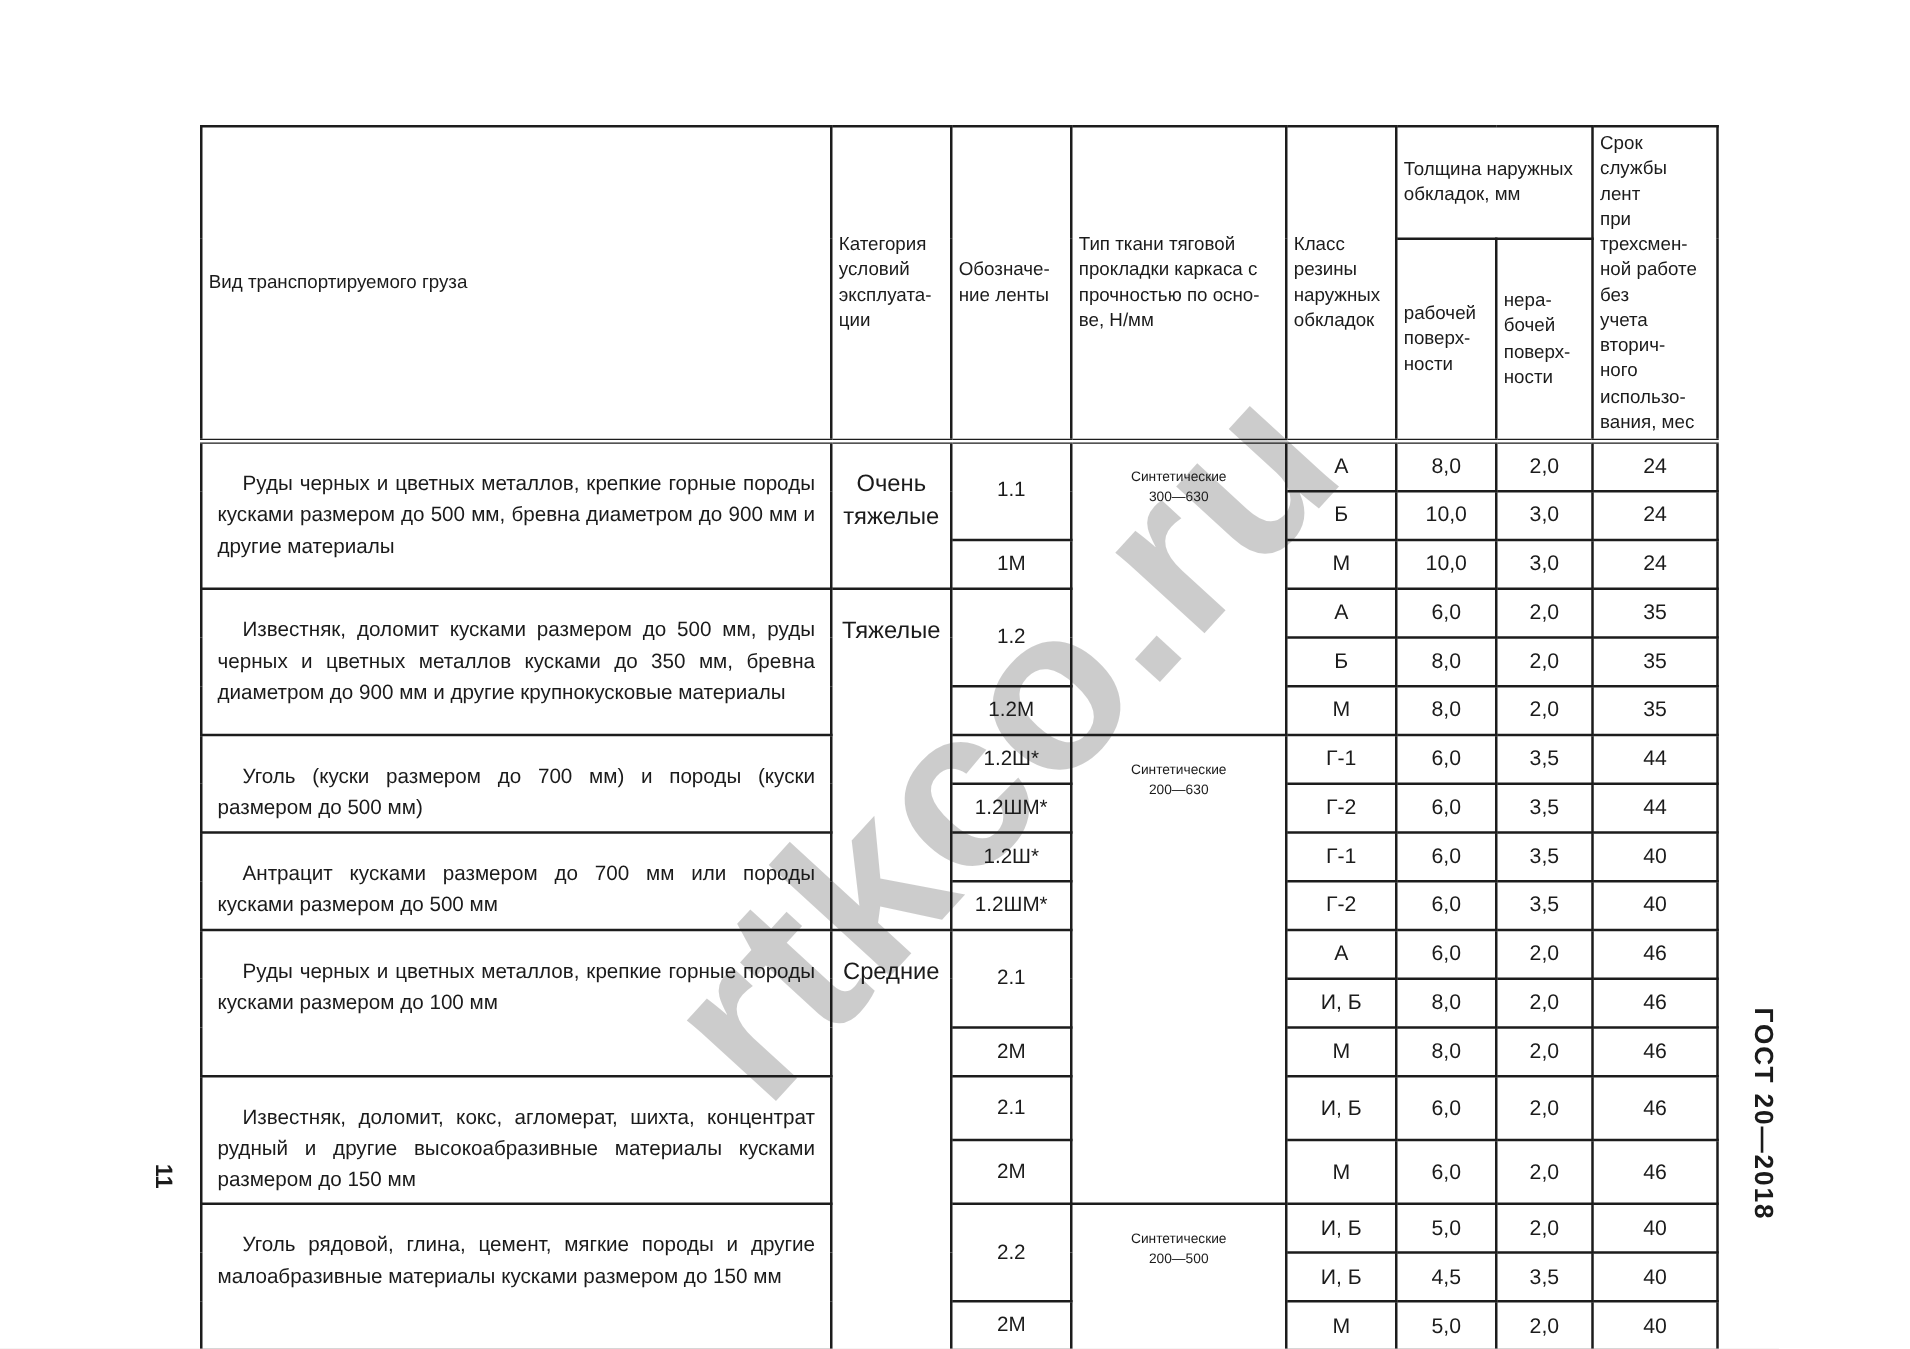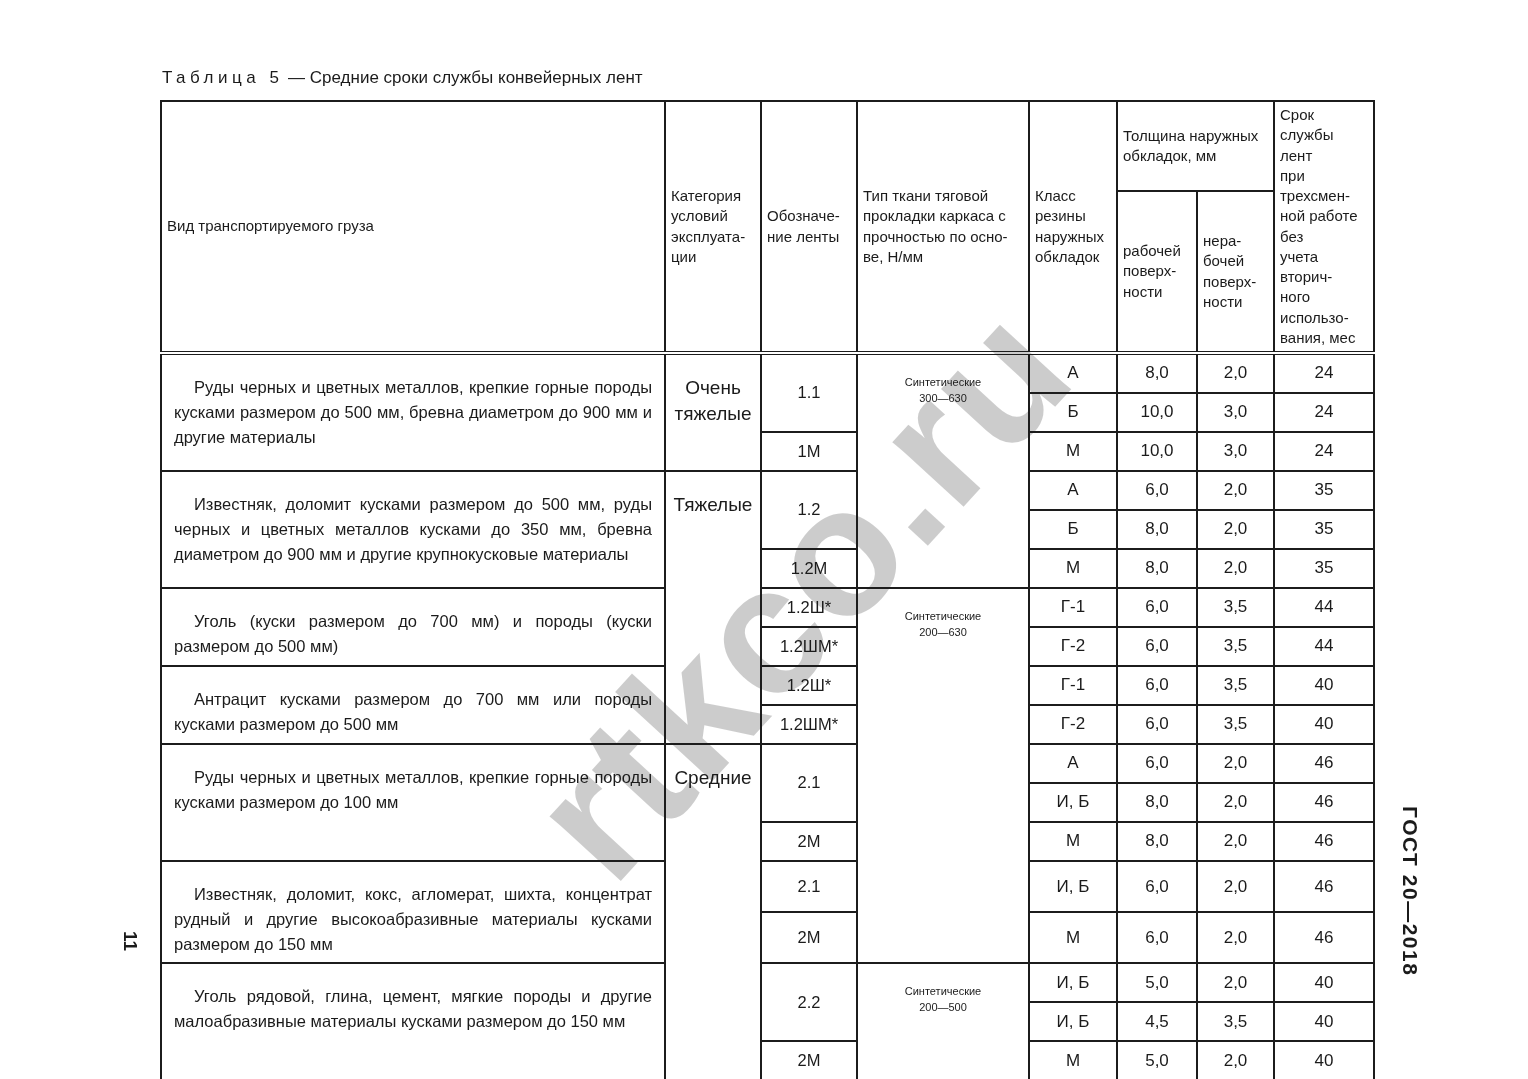--- a/index.html
+++ b/index.html
@@ -52,24 +52,20 @@
     transform-origin:center; font-size:19px; font-weight:bold; z-index:2;
   }
 </style>
 </head>
 <body>
 
 <div class="page">
 
   <div class="watermark">rtkco.ru</div>
 
-  <div class="doc-title">
-    <span class="spaced">Таблица 5</span>
-    <span>— Средние сроки службы конвейерных лент</span>
-  </div>
 
   <table class="gost">
     <colgroup>
       <col style="width:504px">
         <col style="width:96px">
         <col style="width:96px">
         <col style="width:172px">
       <col style="width:88px">
         <col style="width:80px">
         <col style="width:77px">

